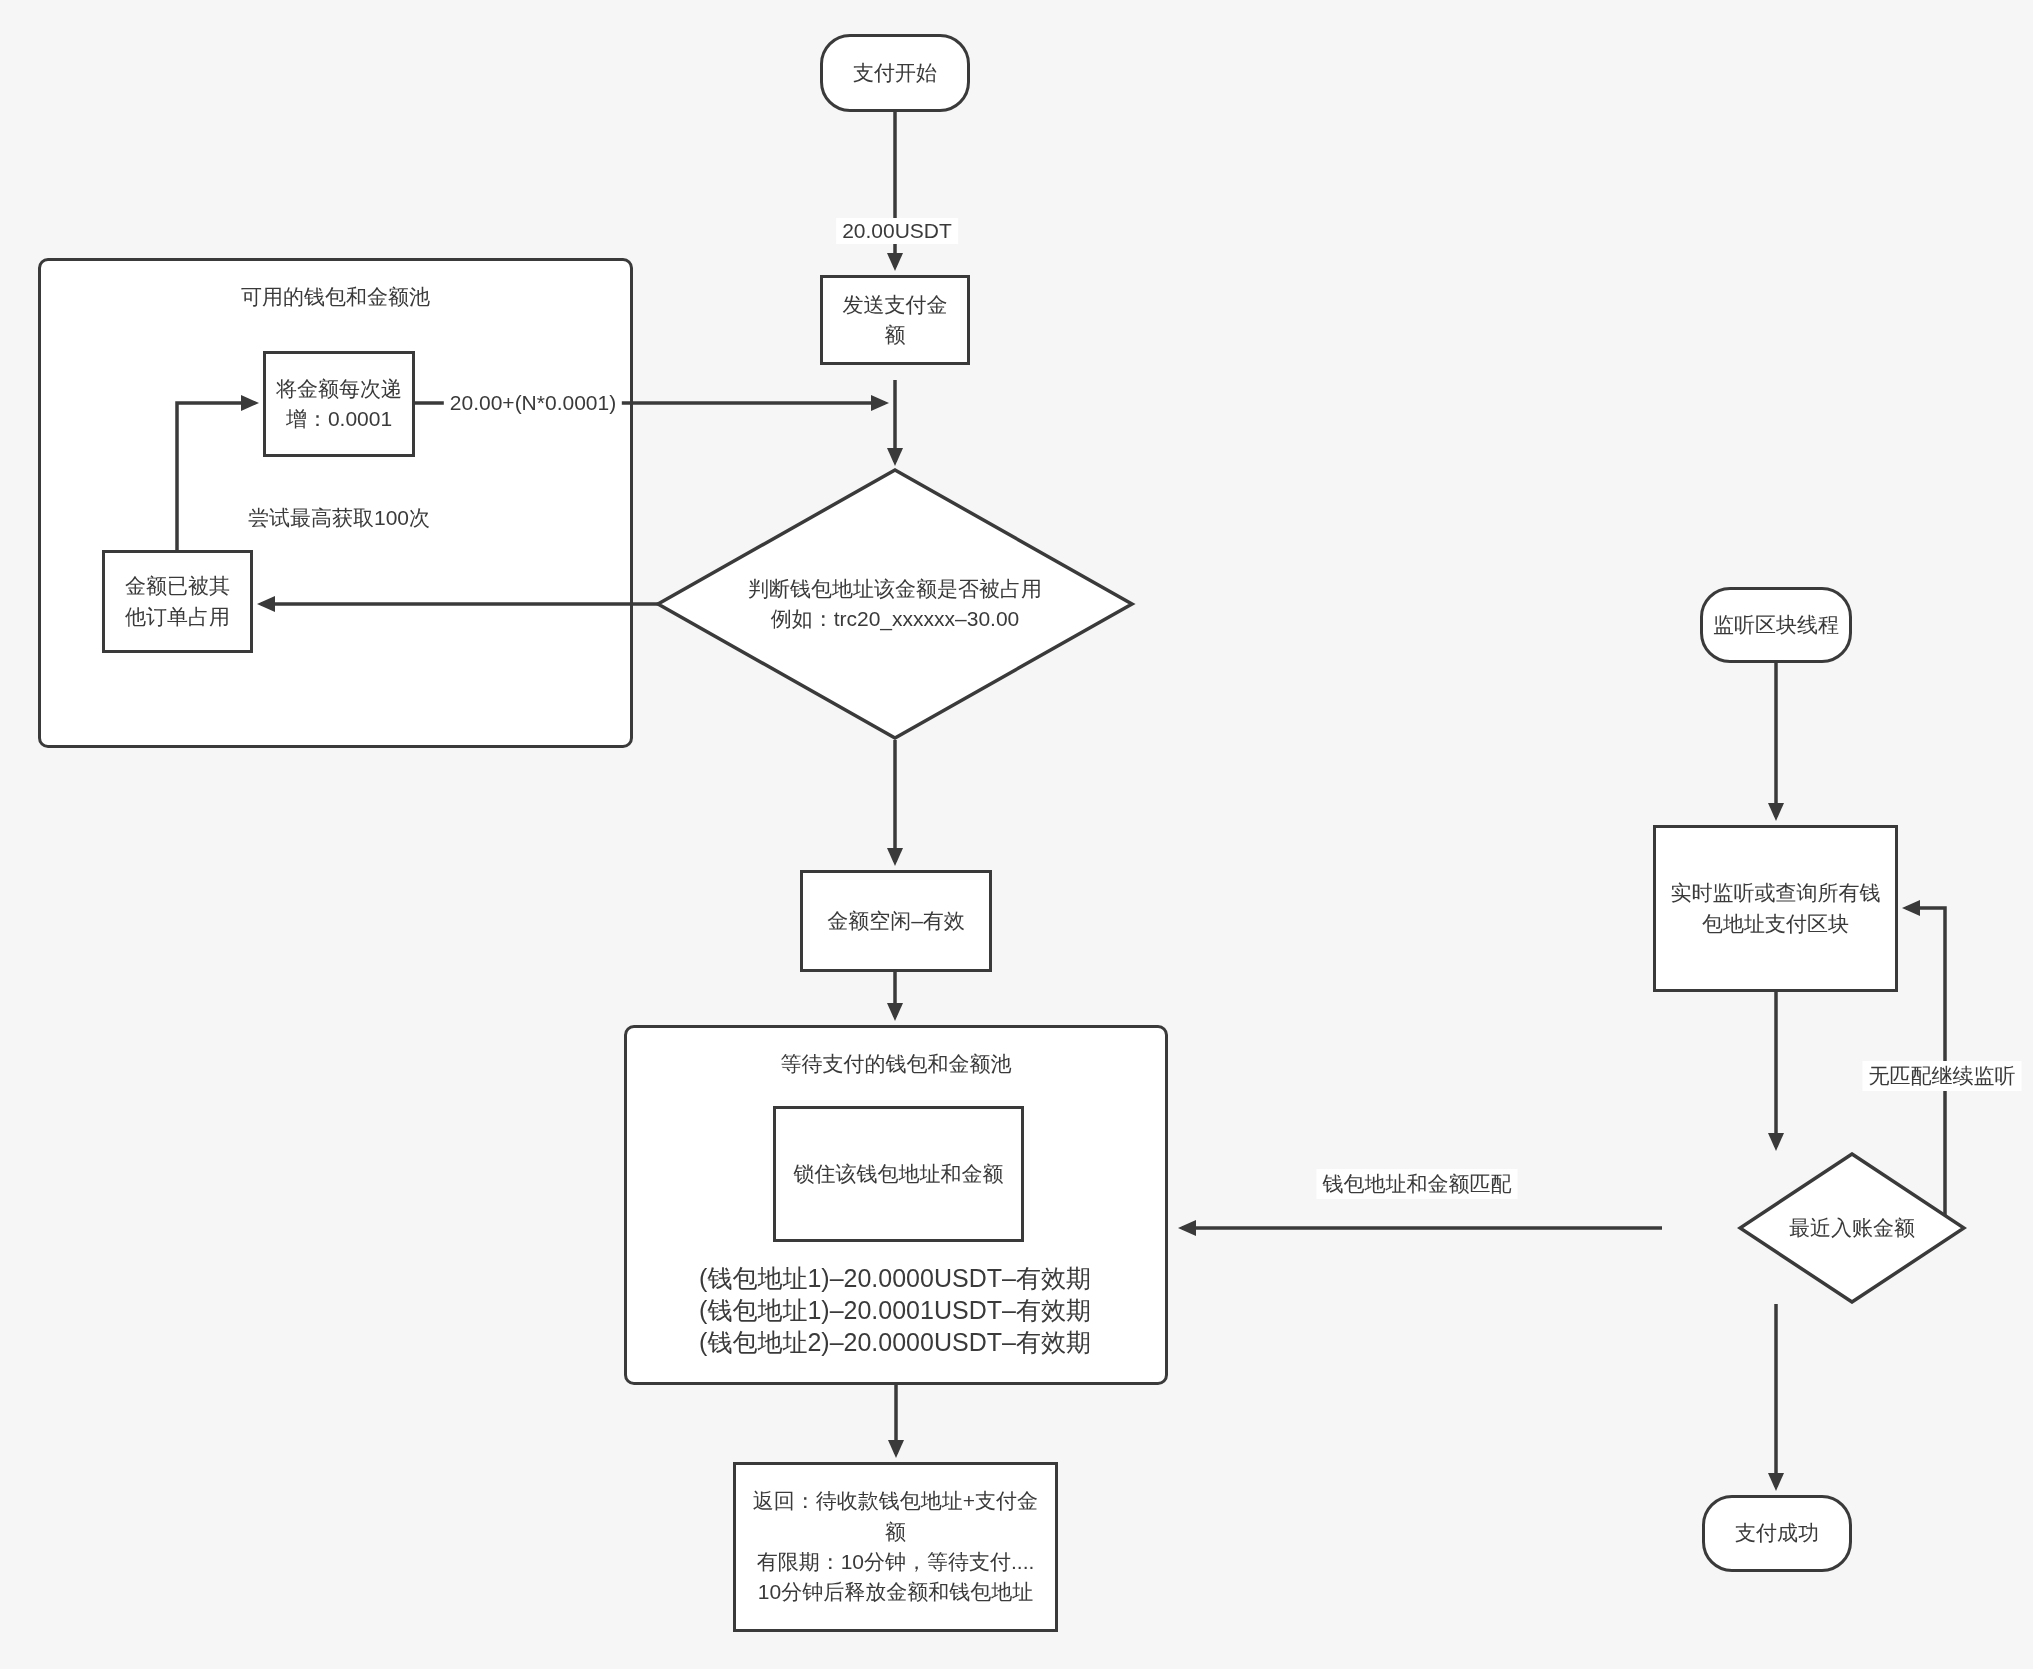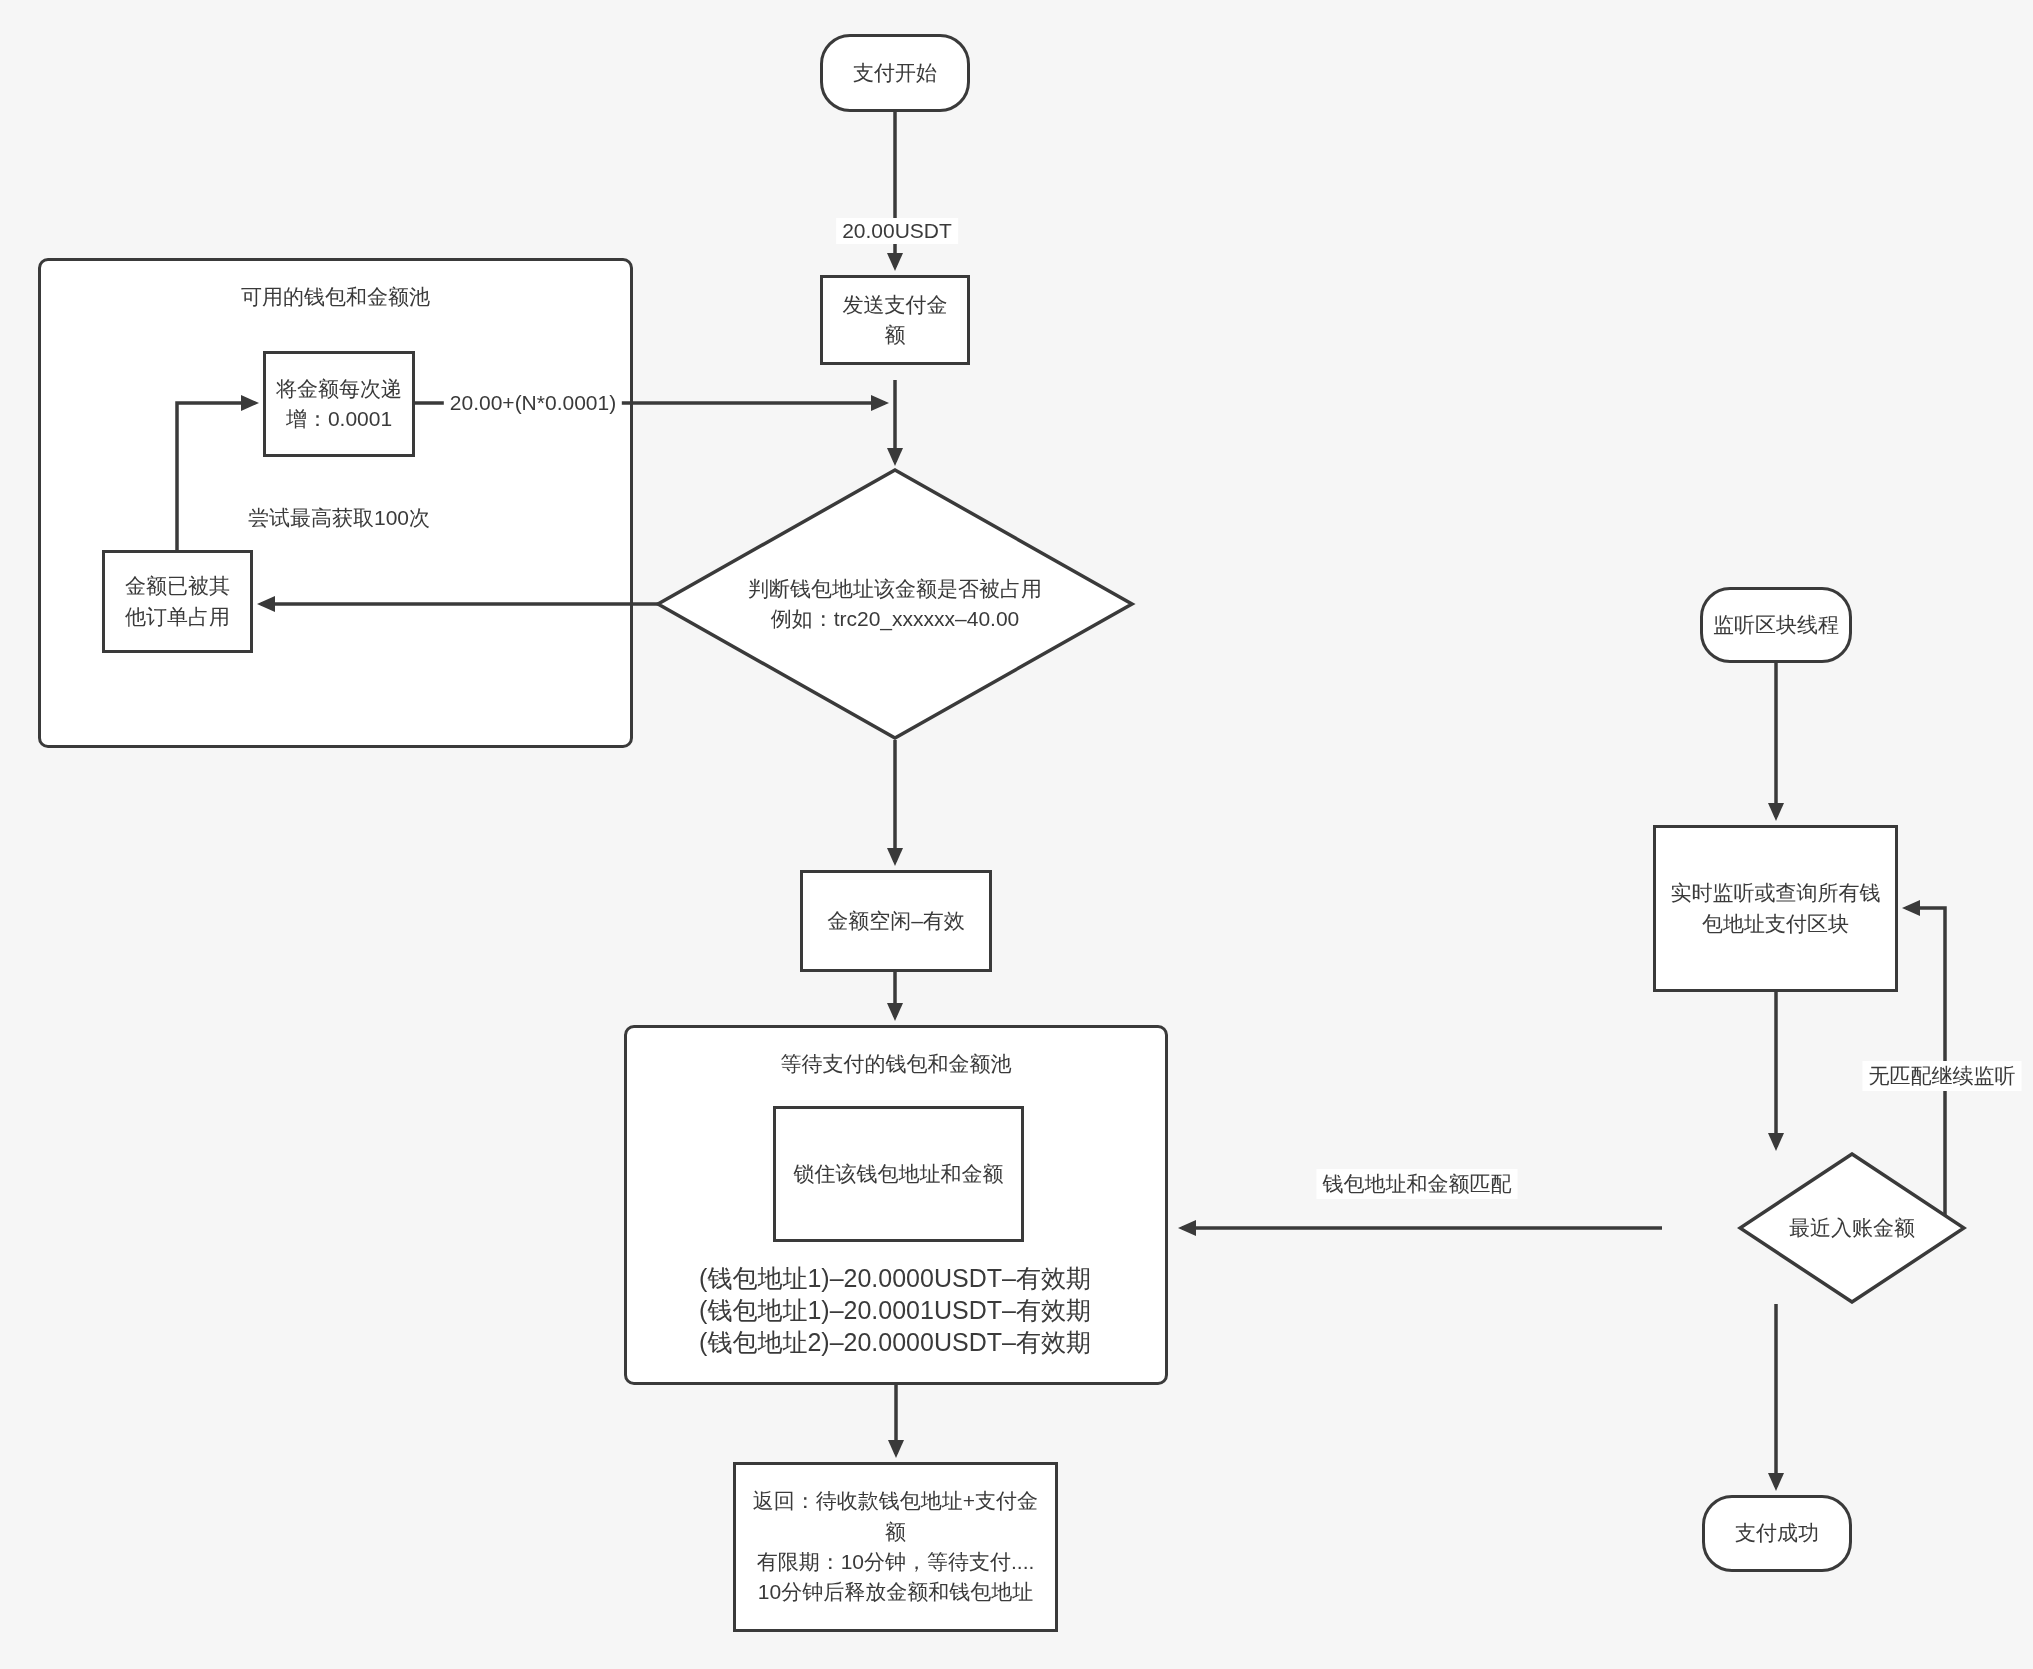--- a/index.html
+++ b/index.html
@@ -135,21 +135,21 @@
   <div class="node" style="left:102px; top:550px; width:151px; height:103px;">
     <span>金额已被其他订单占用</span>
   </div>
 
   <div class="diamond" style="left:654px; top:468px; width:482px; height:272px;">
     <svg width="482" height="272" viewBox="0 0 482 272">
       <polygon points="241,2 478,136 241,270 4,136" fill="#ffffff" stroke="#3a3a3a" stroke-width="3.5"></polygon>
     </svg>
     <div class="diamond-text">
       <div>判断钱包地址该金额是否被占用</div>
-      <div>例如：trc20_xxxxxx–40.00</div>
+      <div>例如：trc20_xxxxxx–30.00</div>
     </div>
   </div>
 
   <div class="node" style="left:800px; top:870px; width:192px; height:102px;">
     <span>金额空闲–有效</span>
   </div>
 
   <div class="node" style="left:773px; top:1106px; width:251px; height:136px;">
     <span>锁住该钱包地址和金额</span>
   </div>

